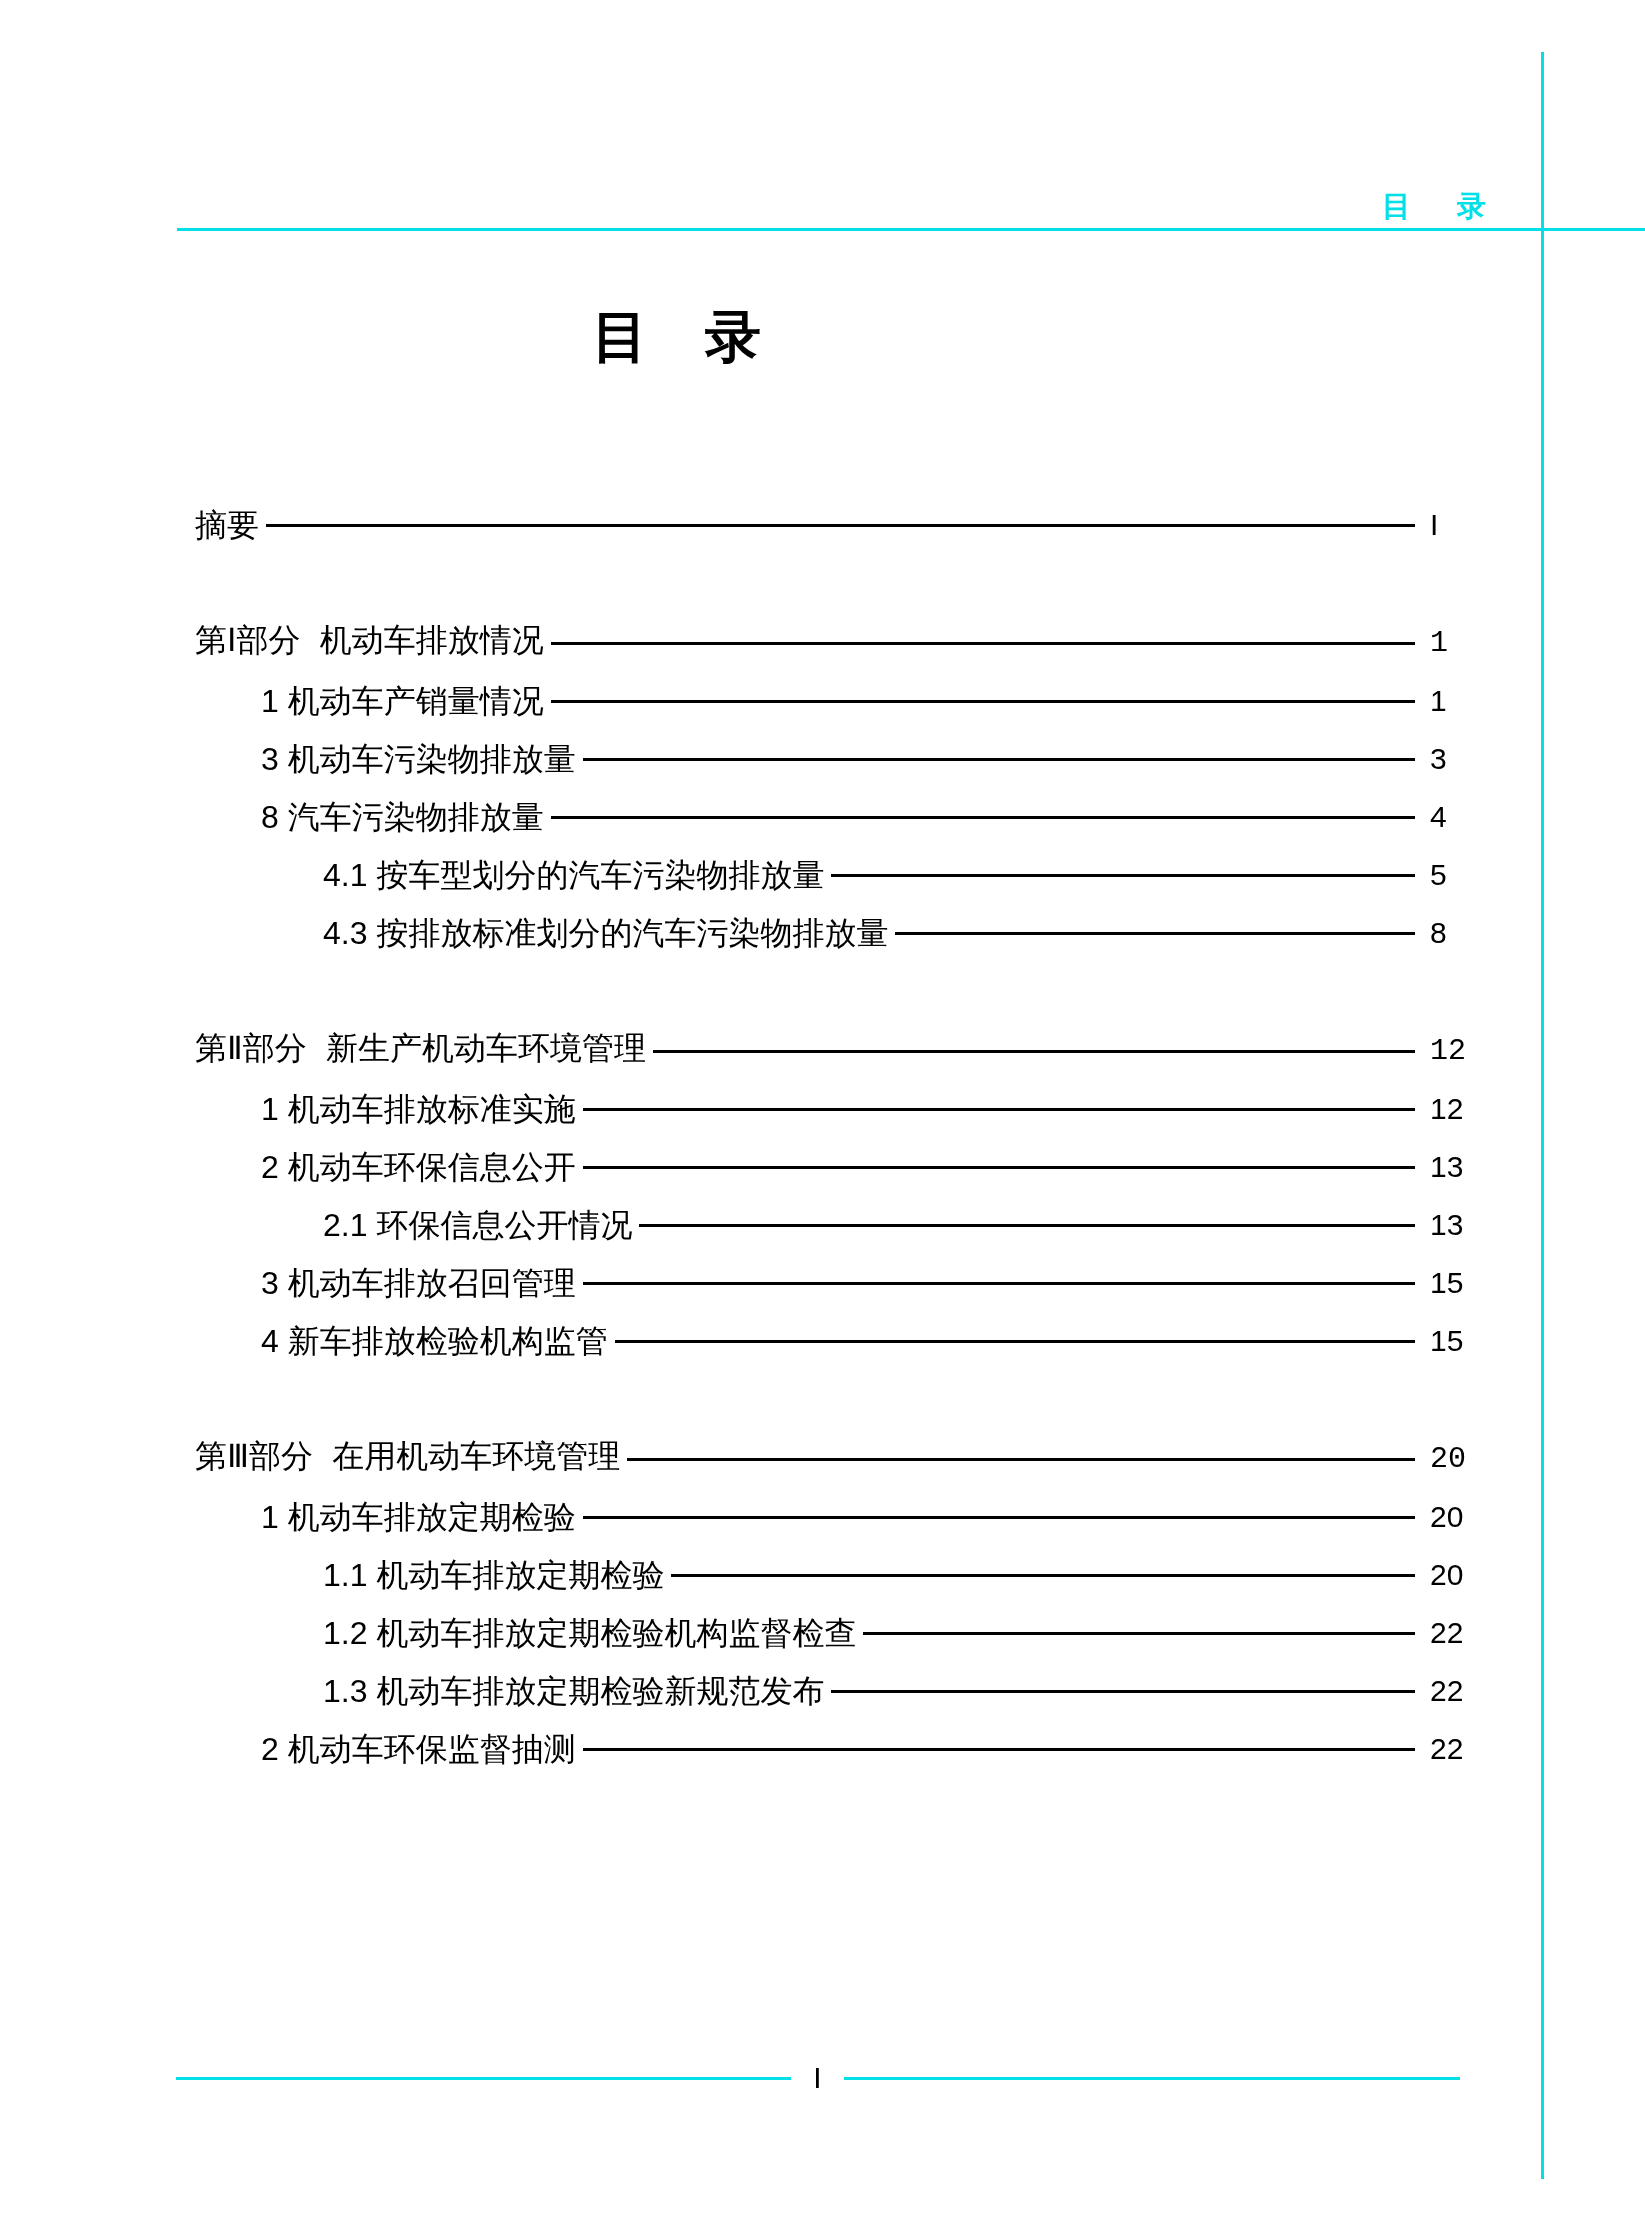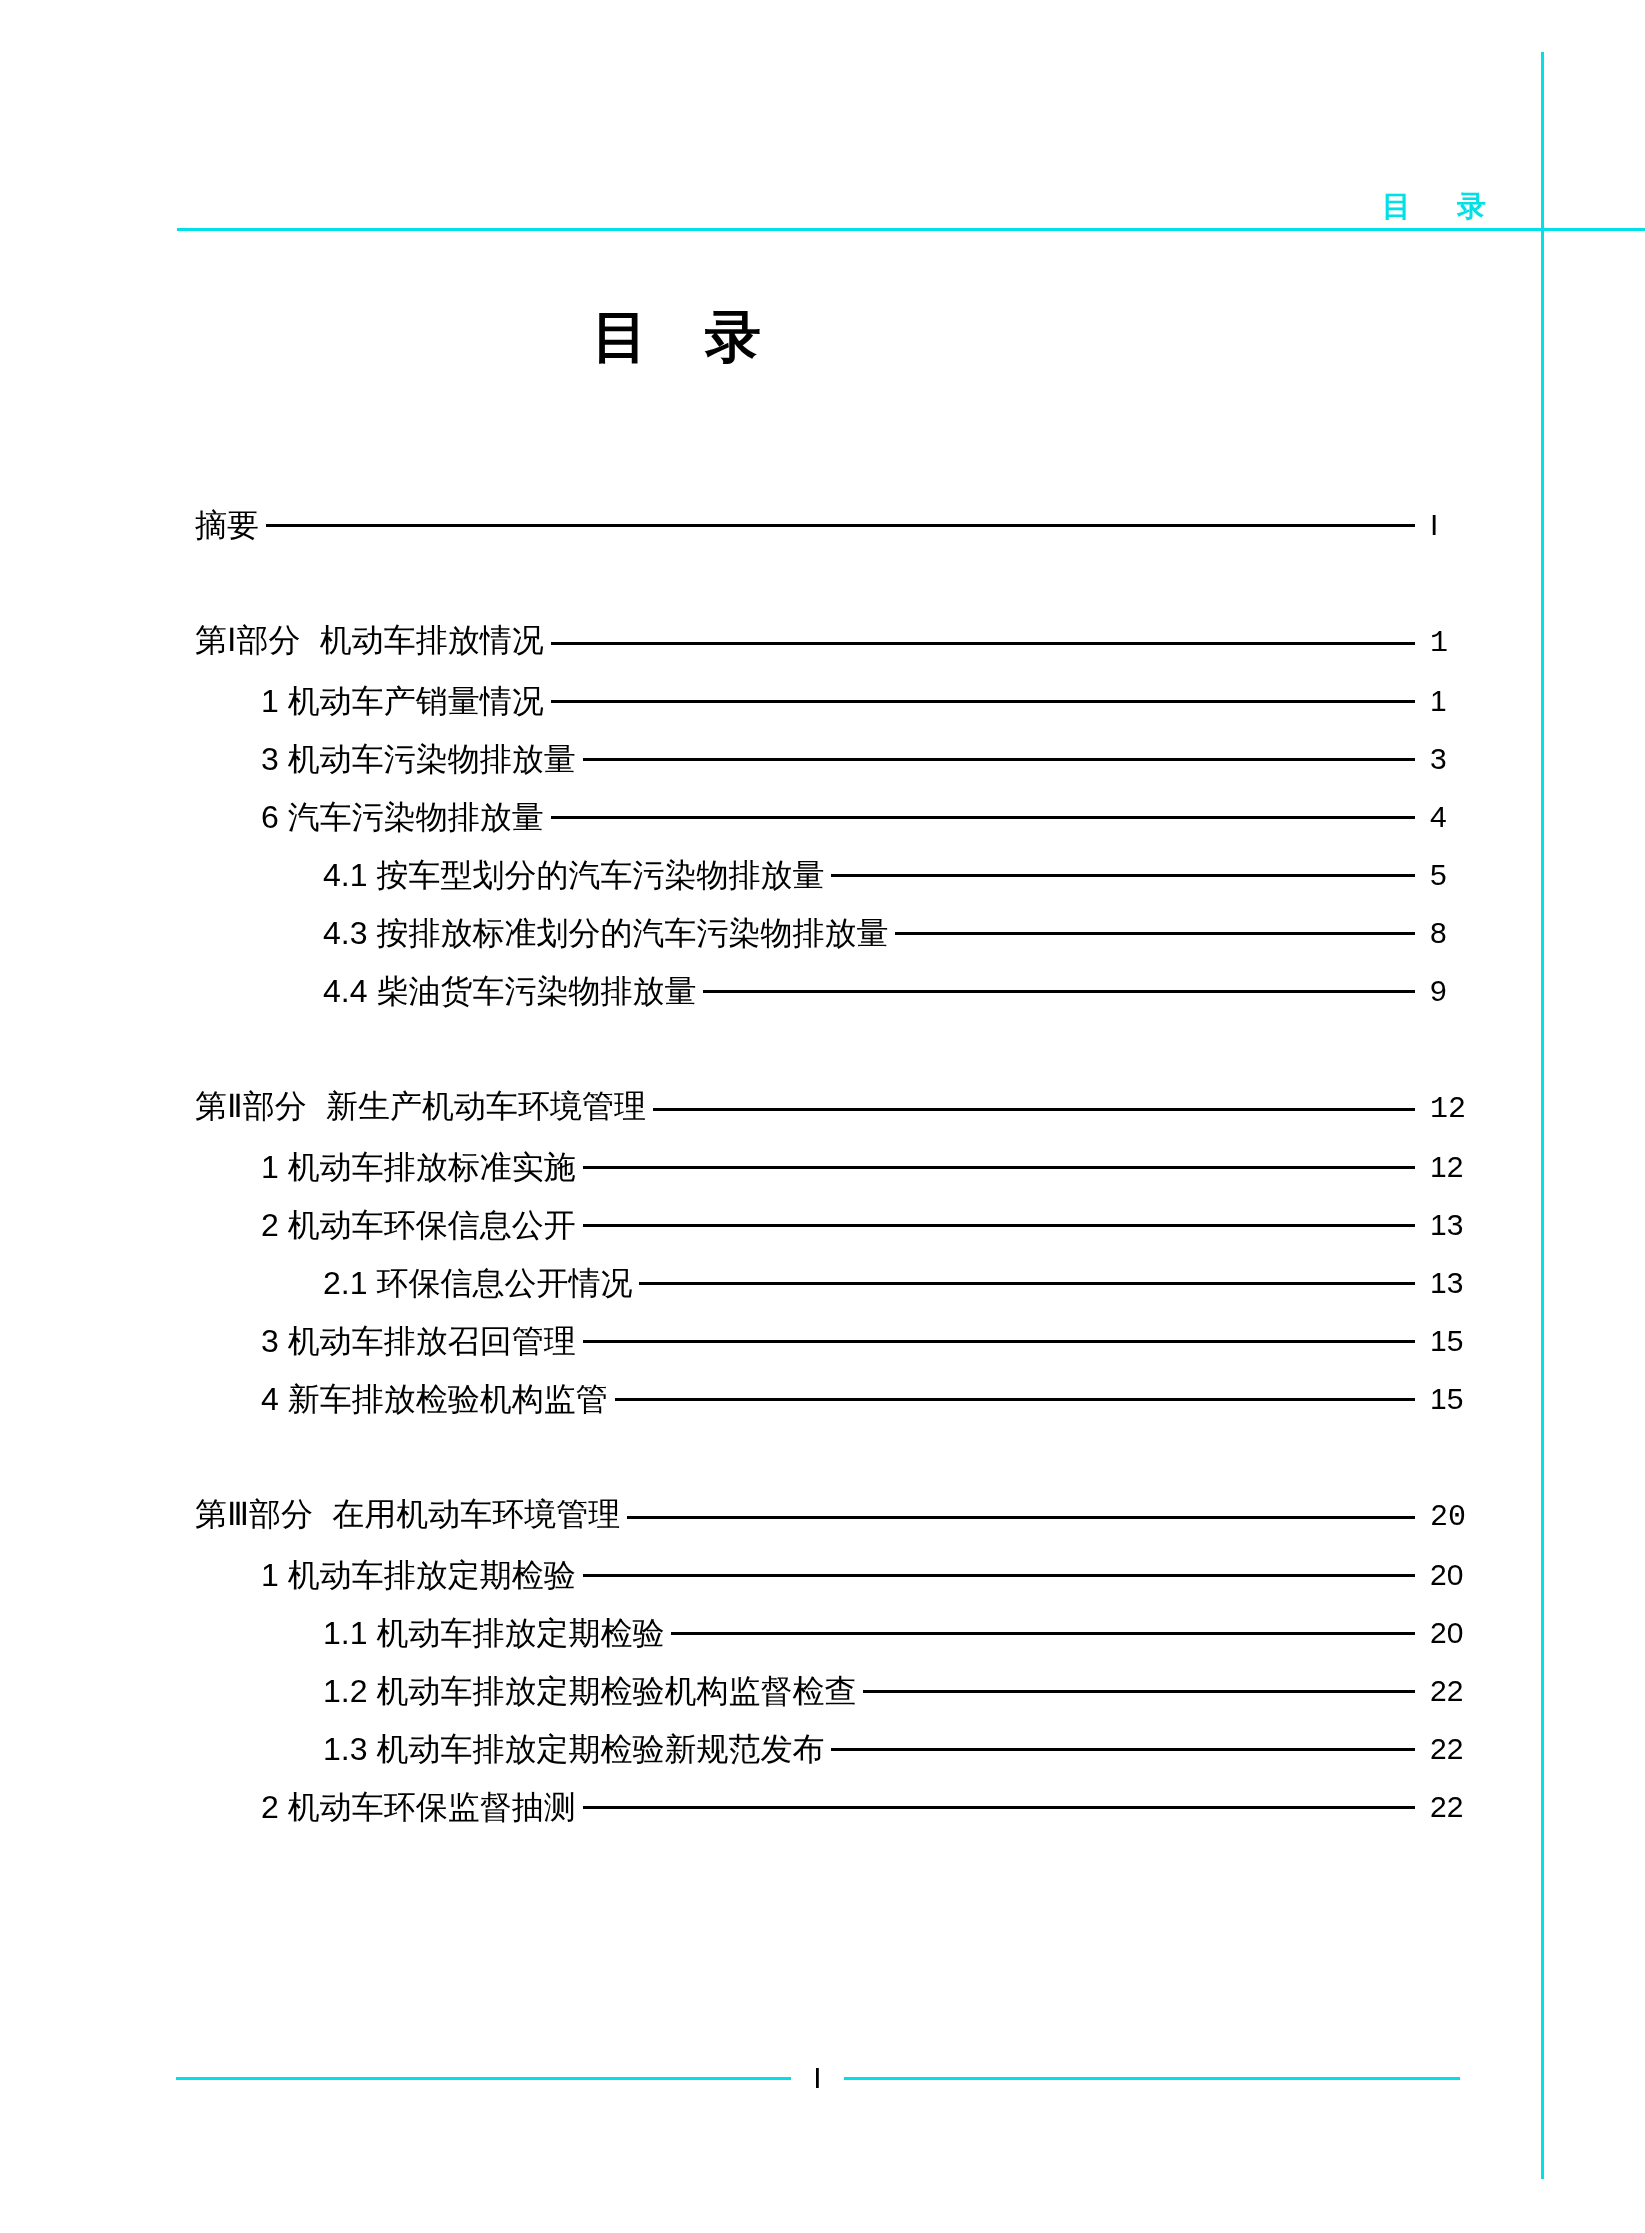--- a/index.html
+++ b/index.html
@@ -68,38 +68,33 @@
       <span class="lbl">1 机动车产销量情况</span>
       <span class="leader"></span>
       <span class="pagenum">1</span>
     </div>
     <div class="row l1">
       <span class="lbl">3 机动车污染物排放量</span>
       <span class="leader"></span>
       <span class="pagenum">3</span>
     </div>
     <div class="row l1">
-      <span class="lbl">6 汽车污染物排放量</span>
+      <span class="lbl">8 汽车污染物排放量</span>
       <span class="leader"></span>
       <span class="pagenum">4</span>
     </div>
     <div class="row l2">
       <span class="lbl">4.1 按车型划分的汽车污染物排放量</span>
       <span class="leader"></span>
       <span class="pagenum">5</span>
     </div>
     <div class="row l2">
       <span class="lbl">4.3 按排放标准划分的汽车污染物排放量</span>
       <span class="leader"></span>
       <span class="pagenum">8</span>
-    </div>
-    <div class="row l2">
-      <span class="lbl">4.4 柴油货车污染物排放量</span>
-      <span class="leader"></span>
-      <span class="pagenum">9</span>
     </div>
 
     <div class="row l0 gs">
       <span class="lbl">第Ⅱ部分  新生产机动车环境管理</span>
       <span class="leader"></span>
       <span class="pagenum">12</span>
     </div>
     <div class="row l1">
       <span class="lbl">1 机动车排放标准实施</span>
       <span class="leader"></span>

